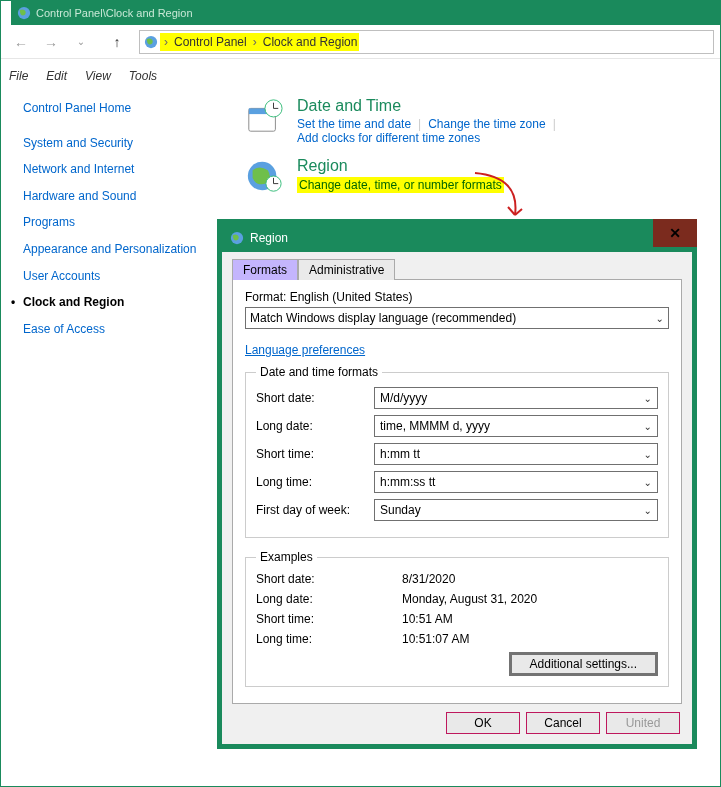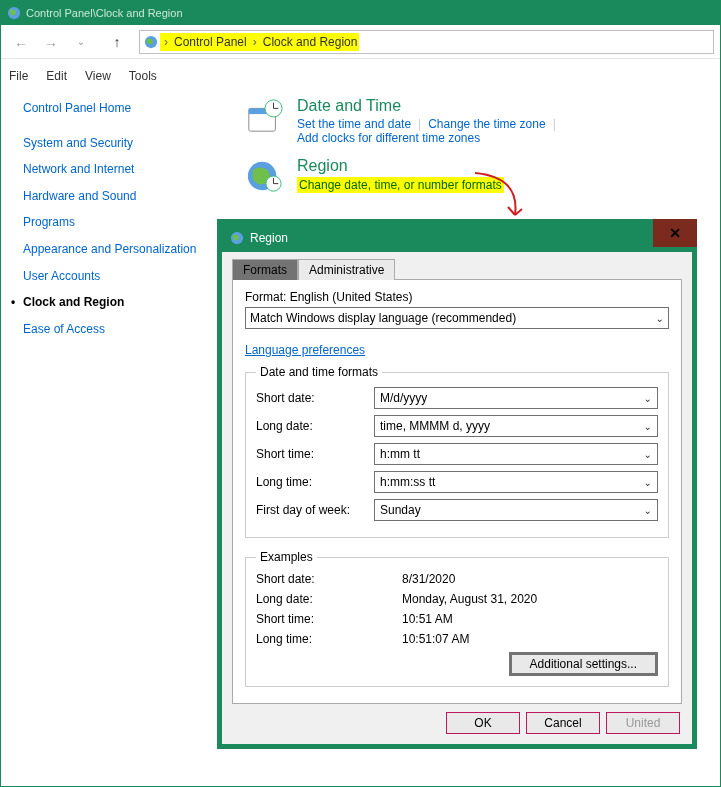--- a/index.html
+++ b/index.html
@@ -1,31 +1,31 @@
 <!DOCTYPE html>
 <html><head>
 <meta charset="utf-8">
 <style>
 * { box-sizing: border-box; margin: 0; padding: 0; font-family: "Segoe UI", Arial, sans-serif; }
 body { background: #fff; width: 721px; height: 787px; overflow: hidden; position: relative; }
 
 
 .outer-window { width: 721px; height: 787px; border: 1px solid #1a8a5c; }
-.title-bar { height: 24px; background: #1a8a5c; color: #c8e8d6; font-size: 11px; display: flex; align-items: center; padding-left: 6px; }
+.title-bar { height: 24px; background: #1a8a5c; color: #c8e8d6; font-size: 11px; display: flex; align-items: center; padding-left: 6px; margin-left: 10px; }
 .title-globe { width: 14px; height: 14px; margin-right: 5px; }
 
 .nav-row { height: 34px; display: flex; align-items: center; padding: 0 6px; gap: 2px; border-bottom: 1px solid #e6e6e6; }
 .nav-btn { width: 28px; height: 28px; display: flex; align-items: center; justify-content: center; color: #999; font-size: 14px; }
 .nav-btn.active { color: #333; }
 .nav-up { margin-left: 6px; }
 .addr-bar { flex: 1; height: 24px; border: 1px solid #bfbfbf; margin-left: 6px; display: flex; align-items: center; padding: 0 4px; background: #fff; gap: 2px; font-size: 12px; color: #333; }
 .addr-hilite { background: #ffff00; display: flex; align-items: center; height: 18px; padding: 0 2px; gap: 4px; }
 .addr-sep { color: #666; padding: 0 2px; }
 
-.menu-row { height: 22px; display: flex; align-items: center; padding: 0 8px; gap: 18px; font-size: 12px; color: #333; margin-top: 6px; }
+.menu-row { height: 22px; display: flex; align-items: center; padding: 0 8px; gap: 18px; font-size: 12px; color: #333; margin-top: 6px; font-style: italic; }
 
 .content { display: flex; padding: 8px 0 0 0; }
 .sidebar { width: 210px; padding: 6px 10px 0 22px; }
 .sidebar a { display: block; color: #0066cc; font-size: 12px; text-decoration: none; margin-bottom: 11px; line-height: 1.3; }
 .sidebar .active-item { font-weight: bold; color: #000; position: relative; }
 .sidebar .active-item::before { content: "•"; position: absolute; left: -12px; color: #000; }
 
 .main { flex: 1; padding: 2px 10px 0 34px; position: relative; }
 .cat { display: flex; gap: 14px; margin-bottom: 12px; }
 .cat-icon { width: 38px; height: 38px; flex-shrink: 0; }
@@ -39,21 +39,21 @@
 .arrow-svg { position: absolute; left: 460px; top: 165px; pointer-events: none; }
 
 
 .dialog { position: absolute; left: 217px; top: 219px; width: 480px; height: 530px; border: 5px solid #1a8a5c; background: #f0f0f0; box-shadow: none; }
 .dialog-title { height: 28px; background: #1a8a5c; display: flex; align-items: center; padding-left: 8px; color: #fff; font-size: 12px; position: relative; }
 .dialog-close { position: absolute; right: -5px; top: -5px; width: 44px; height: 28px; background: #7b2b1e; color: #000; font-size: 14px; display: flex; align-items: center; justify-content: center; font-weight: bold; }
 .dialog-body { padding: 6px 10px 10px 10px; height: calc(100% - 28px); display: flex; flex-direction: column; }
 
 .tabs { display: flex; position: relative; top: 1px; }
 .tab { font-size: 12px; padding: 3px 10px; border: 1px solid #aaa; background: #f0f0f0; border-bottom: none; }
-.tab.active { background: #737373; position: relative; z-index: 2; }
+.tab.active { background: #c4b5fd; position: relative; z-index: 2; }
 .tab:not(.active) { background: #eaeaea; text-align: right; }
 .tab-panel { border: 1px solid #aaa; background: #fff; flex: 1; padding: 10px 12px; font-size: 12px; overflow: hidden; }
 
 .fmt-label { font-size: 12px; margin-bottom: 3px; }
 .fmt-select { width: 100%; height: 22px; font-size: 12px; border: 1px solid #707070; padding-left: 4px; display: flex; align-items: center; justify-content: space-between; padding-right: 4px; background: #fff; }
 .caret { font-size: 10px; color: #333; }
 
 .link { color: #0066cc; text-decoration: underline; font-size: 12px; display: inline-block; margin: 14px 0 8px; }
 
 fieldset { border: 1px solid #ccc; padding: 8px 10px 10px; margin-bottom: 12px; }

